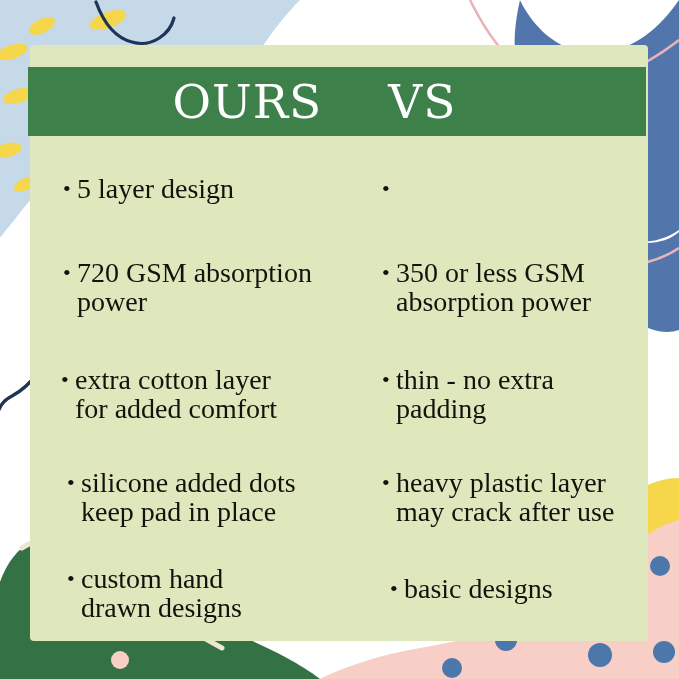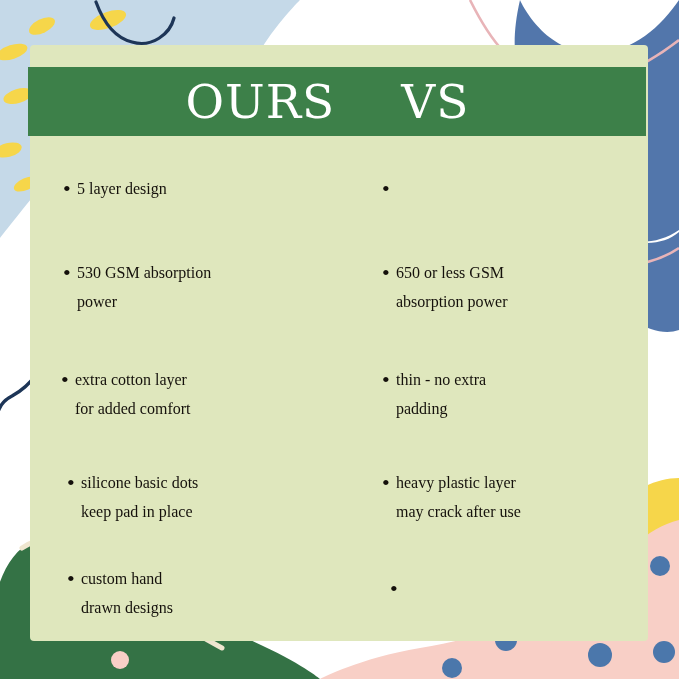--- a/index.html
+++ b/index.html
@@ -33,21 +33,20 @@
     display:flex;
     align-items:center;
     justify-content:center;
     gap:0;
     color:#ffffff;
     letter-spacing:1px;
     font-family:"DejaVu Serif","Liberation Serif",serif;
     font-size:47px;
     line-height:1;
     white-space:pre;
-    padding-left:13px;
   }
   .header-text .seg-ours{margin-right:66px;}
   .header-text .seg-vs{margin-right:45px;}
 
   
   .cols{
     position:absolute;
     left:30px;top:160px;
     width:618px;height:490px;
   }
@@ -63,21 +62,21 @@
   .bullet{
     flex:0 0 auto;
     width:14px;
     font-size:22px;
     line-height:30px;
     color:#15110c;
     text-align:left;
   }
   .itext{
     color:#15110c;
-    font-size:16px;
+    font-size:28px;
     line-height:29px;
     font-family:"Liberation Serif","DejaVu Serif",serif;
     white-space:pre-wrap;
   }
 
   
   .l0{top:14px;left:8px;}
   .l1{top:98px;left:8px;}
   .l2{top:205px;left:6px;}
   .l3{top:308px;left:12px;}
@@ -157,58 +156,59 @@
 
   <div class="cols">
 
     <div class="col col-left">
       <div class="item l0">
         <span class="bullet">•</span>
         <span class="itext">5 layer design</span>
       </div>
       <div class="item l1">
         <span class="bullet">•</span>
-        <span class="itext">530 GSM absorption
+        <span class="itext">720 GSM absorption
 power</span>
       </div>
       <div class="item l2">
         <span class="bullet">•</span>
         <span class="itext">extra cotton layer
 for added comfort</span>
       </div>
       <div class="item l3">
         <span class="bullet">•</span>
-        <span class="itext">silicone basic dots
+        <span class="itext">silicone added dots
 keep pad in place</span>
       </div>
       <div class="item l4">
         <span class="bullet">•</span>
         <span class="itext">custom hand
 drawn designs</span>
       </div>
     </div>
 
     <div class="col col-right">
       <div class="item r0">
         <span class="bullet">•</span>
       </div>
       <div class="item r1">
         <span class="bullet">•</span>
-        <span class="itext">650 or less GSM
+        <span class="itext">350 or less GSM
 absorption power</span>
       </div>
       <div class="item r2">
         <span class="bullet">•</span>
         <span class="itext">thin - no extra
 padding</span>
       </div>
       <div class="item r3">
         <span class="bullet">•</span>
         <span class="itext">heavy plastic layer
 may crack after use</span>
       </div>
       <div class="item r4">
         <span class="bullet">•</span>
+        <span class="itext">basic designs</span>
       </div>
     </div>
 
   </div>
 </div>
 
 </body></html>

